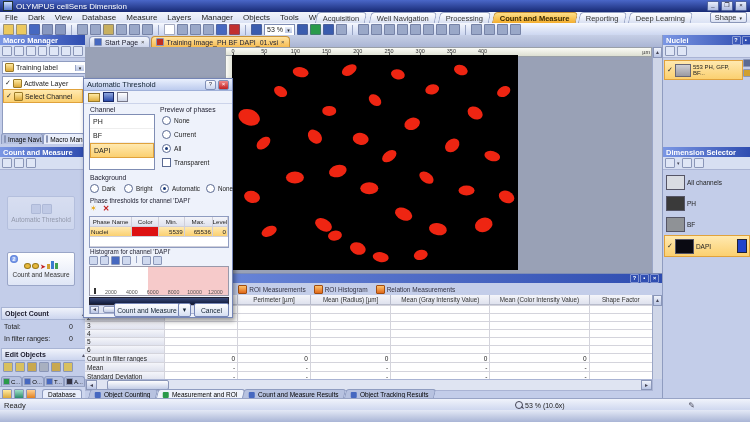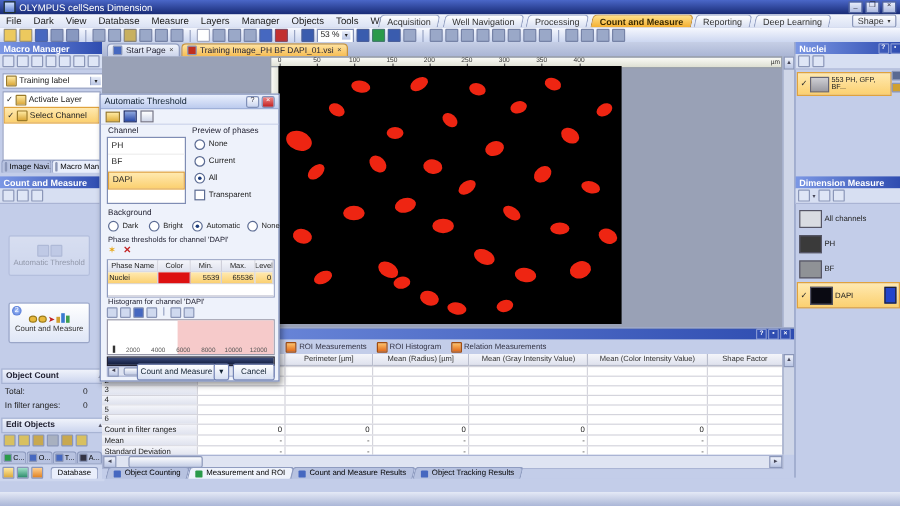--- a/index.html
+++ b/index.html
@@ -650,21 +650,21 @@
       <span class="check">✓</span>
       <span class="thumb" style="background:linear-gradient(#cfcfd4,#9a9aa2);"></span>
       <span>553 PH, GFP, BF...</span>
     </div>
     <div class="sidebarstrip">
       <span class="mini" style="width:6px;height:6px;background:#5a6a92;"></span>
       <span class="mini" style="width:6px;height:6px;background:#d0a030;"></span>
     </div>
 
     <div class="abs ptitle" style="left:0;top:112px;right:0;">
-      <span>Dimension Measure</span>
+      <span>Dimension Selector</span>
       <span class="pbtns">
         <span class="pbtn">?</span>
         <span class="pbtn">▪</span>
 
       </span>
     </div>
     <div class="abs ptools" style="left:0;top:122px;right:0;">
       <span class="mini" style="background:#dfe6f6;"></span>
       <span style="font-size:5px;color:#445;">▾</span>
       <span class="mini" style="background:#dfe6f6;"></span>
@@ -685,20 +685,28 @@
         </div>
         <div class="dimrow sel">
           <span class="check">✓</span>
           <span class="dthumb" style="background: rgb(10, 10, 18);"></span>
           <span>DAPI</span>
           <span class="chip" style="background: rgb(34, 68, 204);"></span>
         </div>
       </div>
   </div>
 
+  <div class="abs statusbar">
+    <span>Ready</span>
+    <span class="statuszoom">
+      <span class="mag"></span>
+      <span>53 % (10.6x)</span>
+    </span>
+    <span style="position:absolute;right:55px;color:#556;font-size:8px;">✎</span>
+  </div>
   <div class="abs bottomband"></div>
 
   <div class="abs dialog">
     <div class="dtitle">
       <span>Automatic Threshold</span>
       <span style="margin-left:auto;display:flex;gap:2px;">
         <span class="dbtn">?</span>
         <span class="dbtn close">×</span>
       </span>
     </div>

